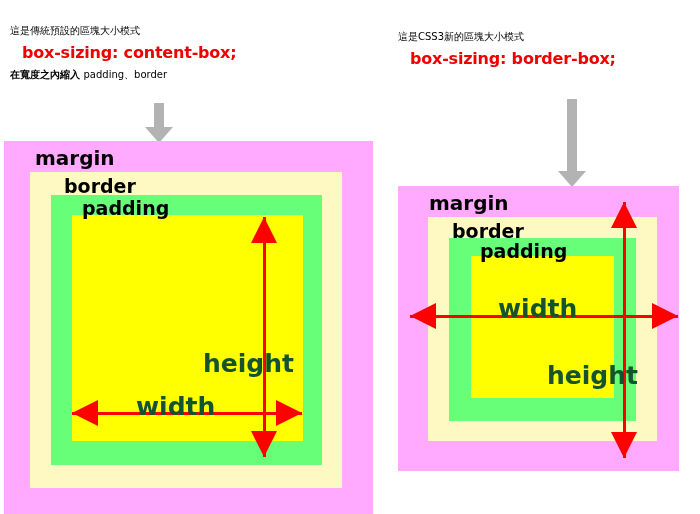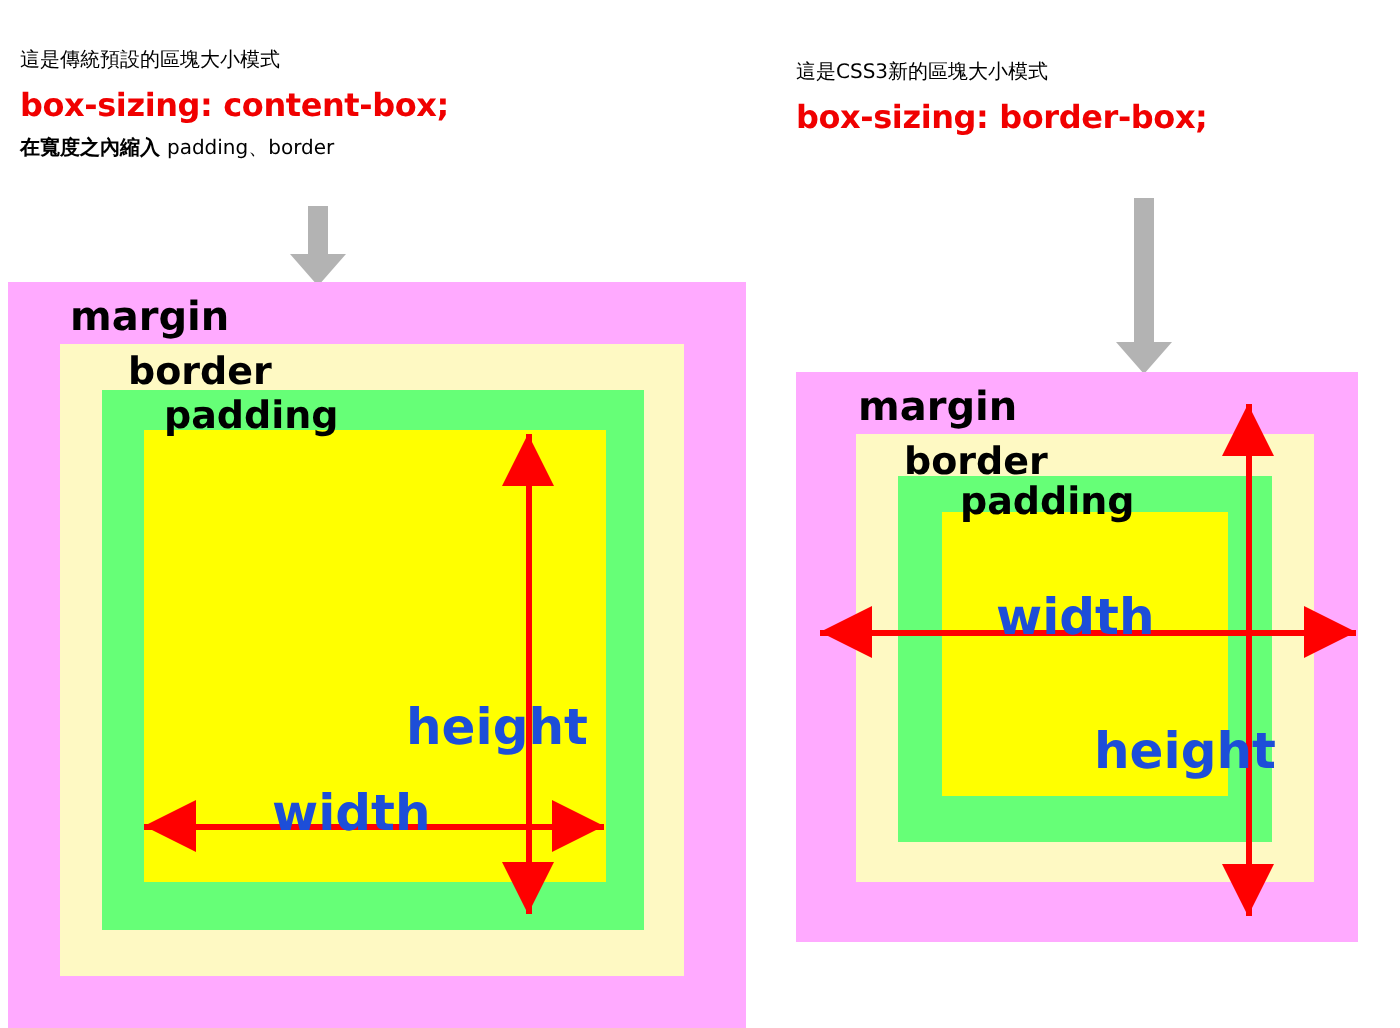--- a/index.html
+++ b/index.html
@@ -28,20 +28,21 @@
     font-size: 10px;
     line-height: 22px;
     color: #000000;
     letter-spacing: 0px;
   }
   .cap-line.code {
     color: #f00000;
     font-weight: bold;
     font-size: 16px;
     letter-spacing: -0.2px;
+    margin-left: 12px;
   }
   .cap-line .cjk { font-weight: bold; }
   .cap-line .latin { font-weight: normal; }
 
   
   .grey-arrow { position: absolute; }
   .grey-arrow .shaft {
     position: absolute;
     left: 9px;
     top: 0;
@@ -115,21 +116,21 @@
   .av-bottom {
     bottom: 0; left: 50%; margin-left: -13px;
     border-left: 13px solid transparent;
     border-right: 13px solid transparent;
     border-top: 26px solid #ff0000;
   }
 
   .dim-label {
     position: absolute;
     font-weight: bold;
-    color: #1d4ed8;
+    color: #14532d;
     white-space: nowrap;
     z-index: 7;
   }
 </style>
 </head>
 <body>
 
 <div class="panel" id="panel-left">
 
   <div class="caption" id="caption-left">

